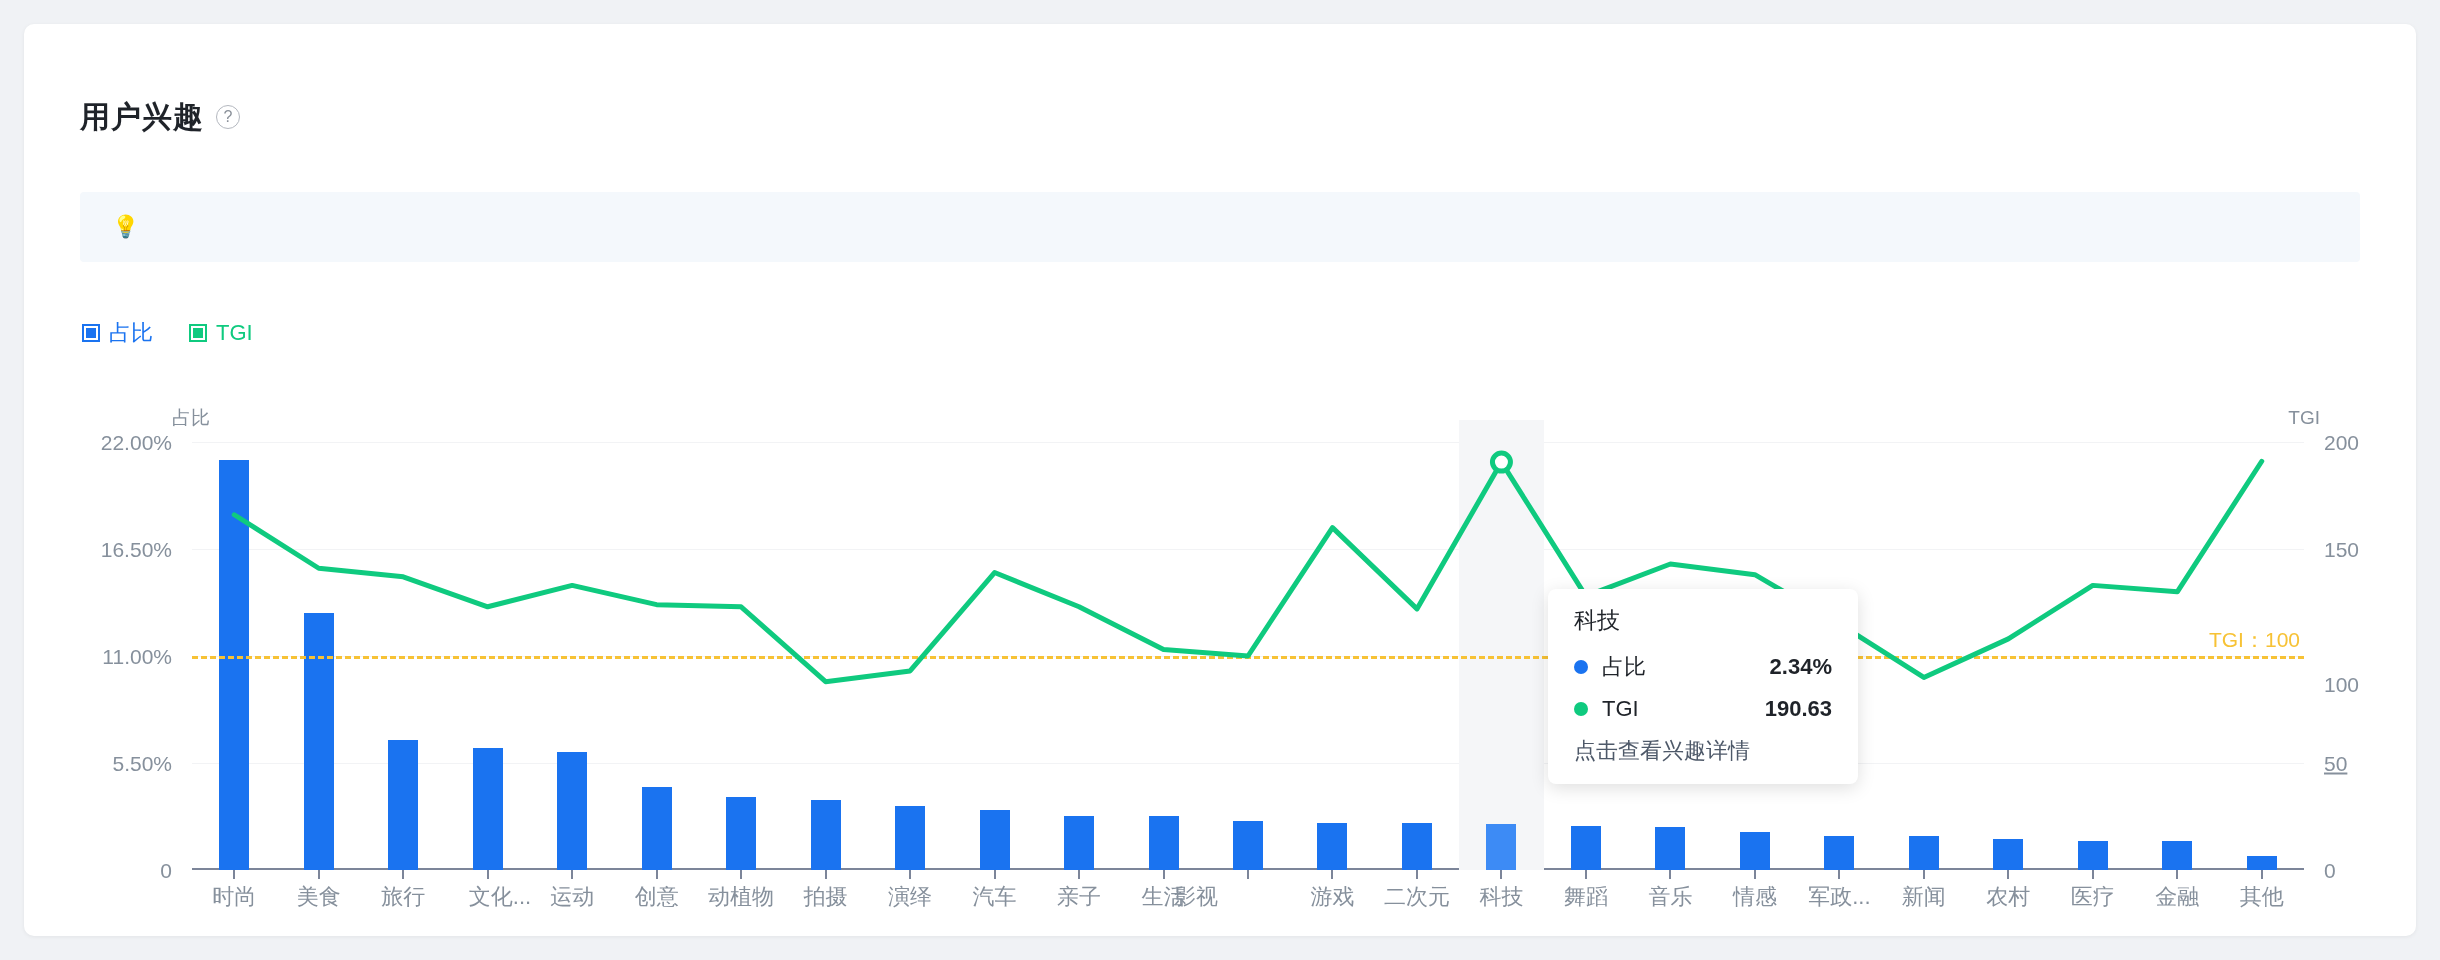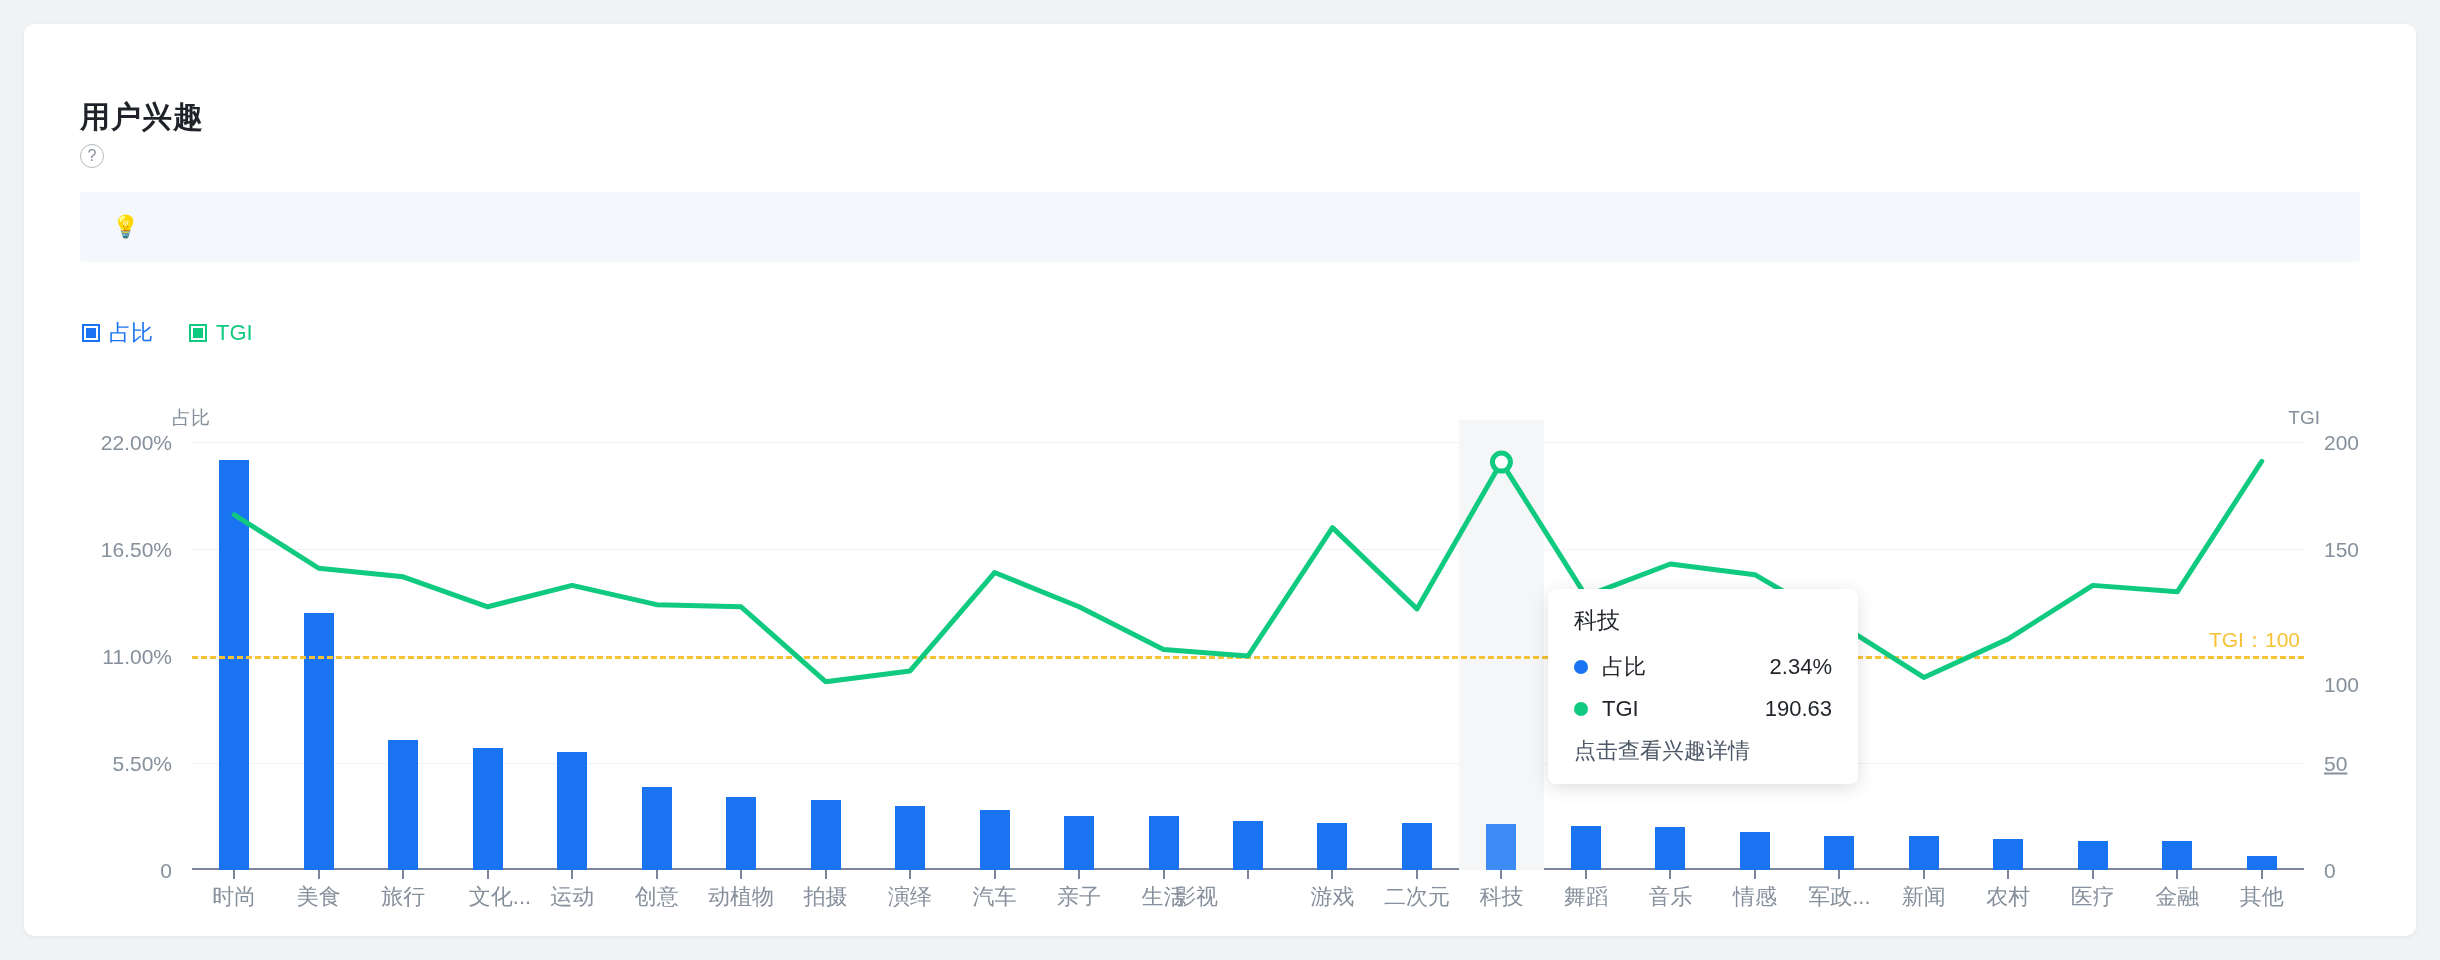--- a/index.html
+++ b/index.html
@@ -25,22 +25,22 @@
     box-shadow: 0 1px 4px rgba(0,0,0,0.06);
     box-sizing: border-box;
   }
 
   
   .card-header {
     position: absolute;
     left: 56px;
     top: 78px;
     display: flex;
+    align-items: center;
     gap: 12px;
-    flex-direction: column;
   }
   .card-title {
     font-size: 30px;
     font-weight: bold;
     color: #1f2329;
     letter-spacing: 1px;
     line-height: 1;
   }
   .help-icon {
     width: 24px;
@@ -261,21 +261,21 @@
     line-height: 1;
   }
   .tt-dot {
     width: 14px;
     height: 14px;
     border-radius: 50%;
     margin-right: 14px;
     flex: 0 0 auto;
   }
   .tt-name { flex: 0 0 auto; }
-  .tt-val { margin-left: auto; }
+  .tt-val { margin-left: auto; font-weight: bold; }
   .tt-footer {
     font-size: 22px;
     color: #4e5969;
     line-height: 1;
     margin-top: 4px;
     cursor: pointer;
   }
 </style>
 </head>
 <body>

